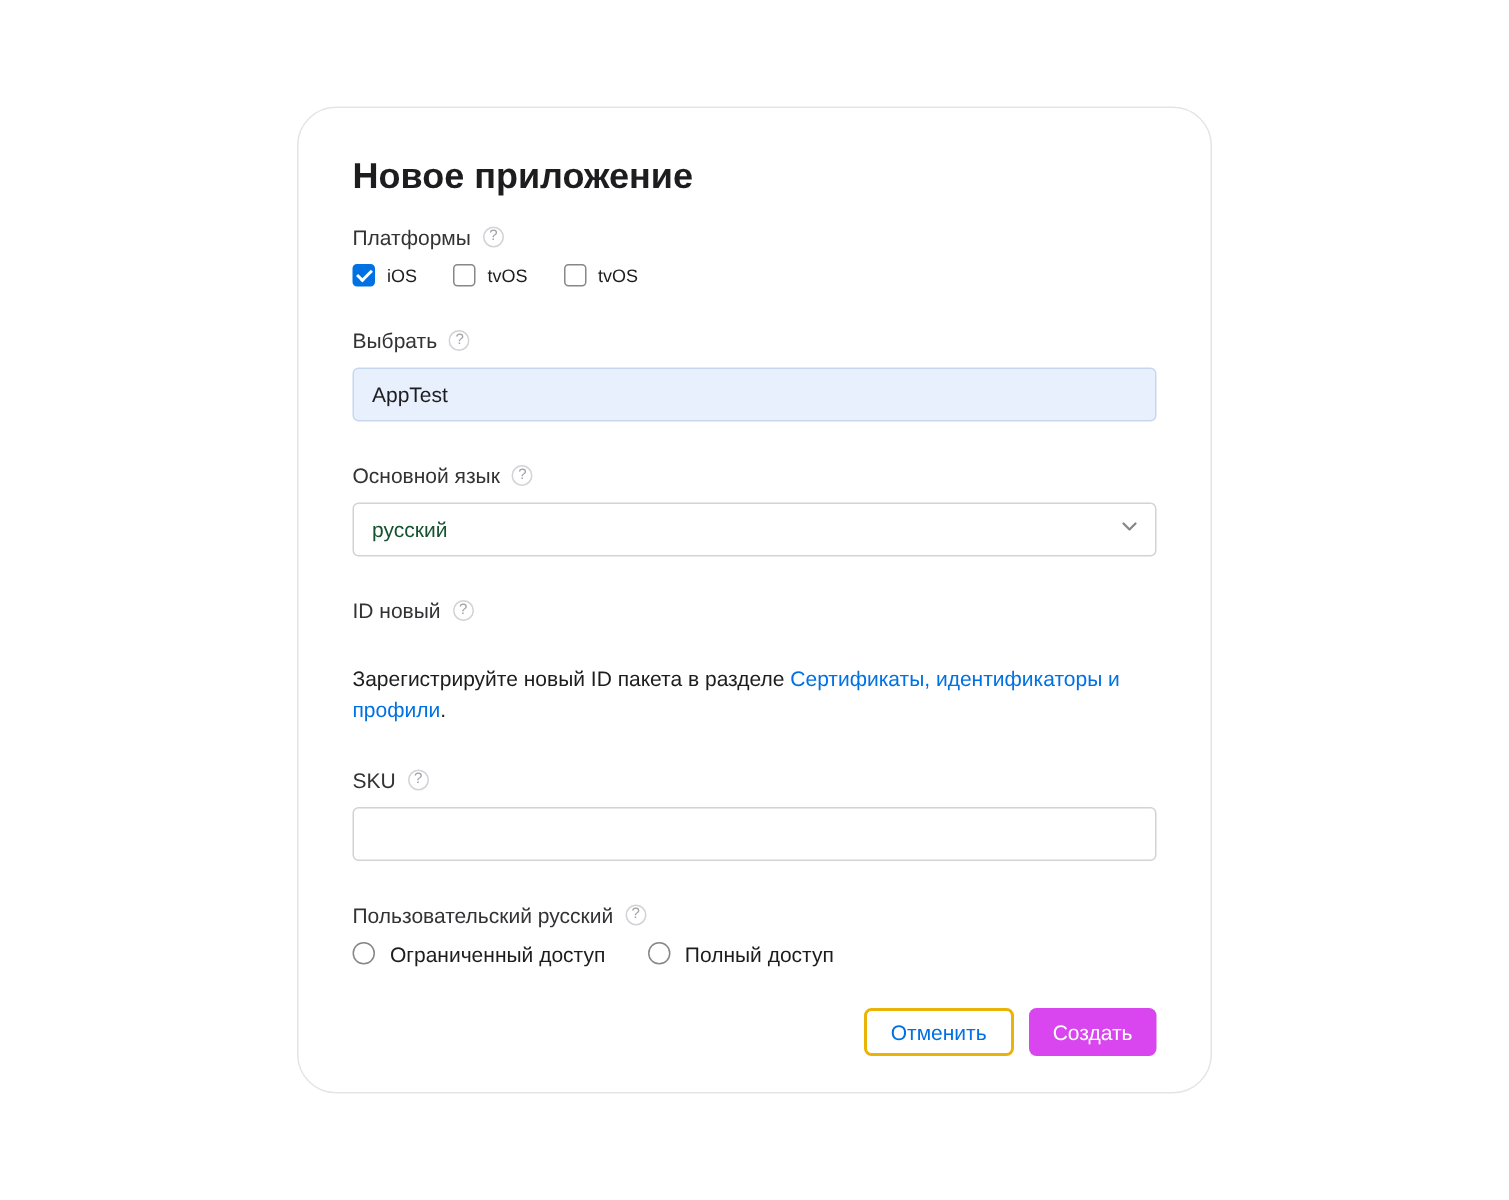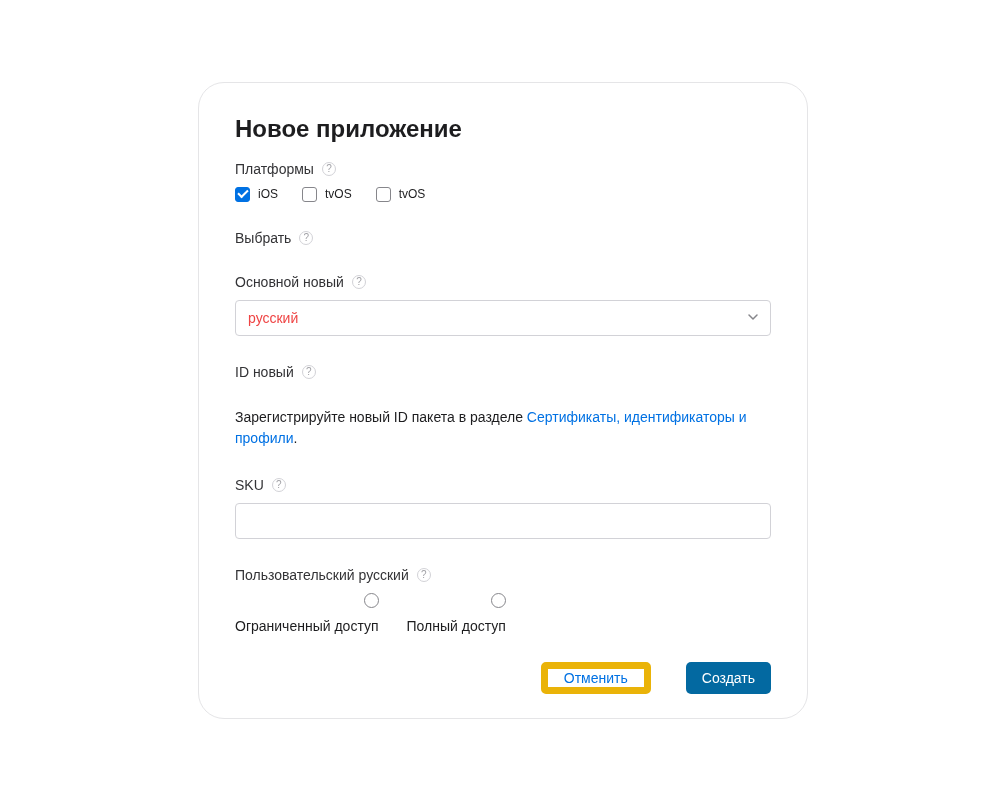--- a/index.html
+++ b/index.html
@@ -114,21 +114,21 @@
       position: relative;
       width: 100%;
     }
     .select {
       width: 100%;
       height: 36px;
       border: 1px solid #d2d2d7;
       border-radius: 4px;
       padding: 0 36px 0 12px;
       font-size: 14px;
-      color: #ef4444;
+      color: #14532d;
       background: #ffffff;
       cursor: pointer;
       display: flex;
       align-items: center;
     }
     .chevron {
       position: absolute;
       right: 12px;
       top: 50%;
       transform: translateY(-50%);
@@ -145,25 +145,24 @@
       color: #0071e3;
       text-decoration: none;
     }
     .radio-row {
       display: flex;
       gap: 28px;
       align-items: center;
     }
     .radio-item {
       display: flex;
-      align-items: flex-end;
+      align-items: flex-start;
       gap: 10px;
       font-size: 14px;
       cursor: pointer;
-      flex-direction: column;
     }
     .radio {
       width: 15px;
       height: 15px;
       border: 1.5px solid #86868b;
       border-radius: 50%;
       cursor: pointer;
       flex-shrink: 0;
     }
     .modal-footer {
@@ -180,27 +179,26 @@
       font-weight: 400;
       cursor: pointer;
       display: inline-flex;
       align-items: center;
       justify-content: center;
       border: none;
     }
     .btn-secondary {
       background: #ffffff;
       color: #0071e3;
-      border: 7px solid #eab308;
+      border: 2px solid #eab308;
     }
     .btn-primary-disabled {
-      background: #0369a1;
+      background: #d946ef;
       color: #ffffff;
       cursor: not-allowed;
-      margin-left: 25px;
     }
   </style>
 </head>
 <body>
 
 <div class="modal">
   <h1 class="modal-title">Новое приложение</h1>
 
   <div class="field-group">
     <div class="field-label">
@@ -221,25 +219,26 @@
         <span>tvOS</span>
       </label>
     </div>
   </div>
 
   <div class="field-group">
     <div class="field-label">
       <span>Выбрать</span>
       <span class="help-icon">?</span>
     </div>
-  </div>
-
-  <div class="field-group">
-    <div class="field-label">
-      <span>Основной новый</span>
+    <input type="text" class="text-input highlight" value="AppTest" style="">
+  </div>
+
+  <div class="field-group">
+    <div class="field-label">
+      <span>Основной язык</span>
       <span class="help-icon">?</span>
     </div>
     <div class="select-wrapper">
       <div class="select">
         <span>русский</span>
       </div>
       <span class="chevron">
         <svg width="12" height="12" viewBox="0 0 12 12" fill="none">
             <path d="M2 4 L6 8 L10 4" stroke="currentColor" stroke-width="1.5" stroke-linecap="round" stroke-linejoin="round"></path>
           </svg>

